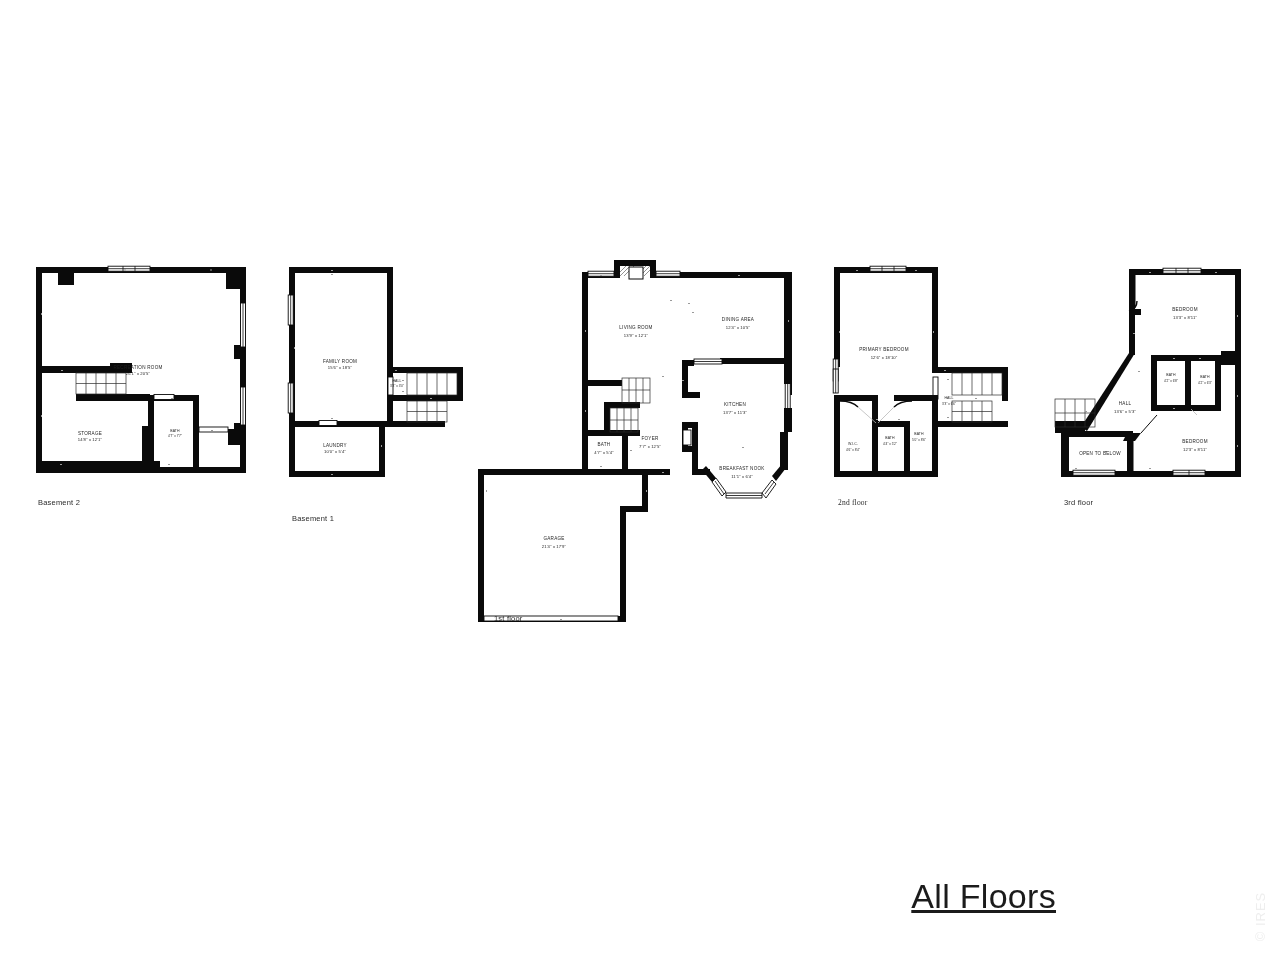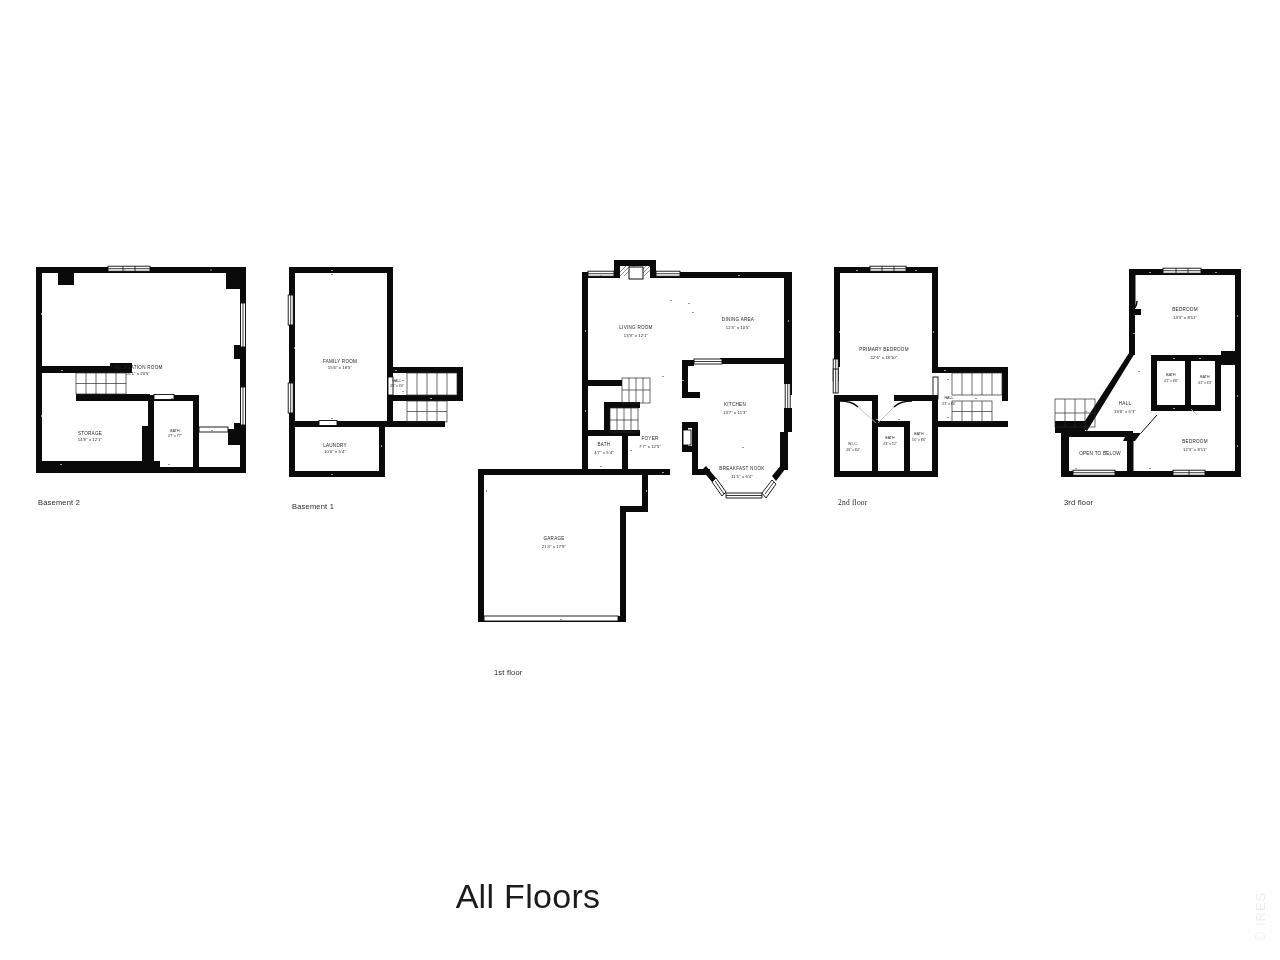--- a/index.html
+++ b/index.html
@@ -61,36 +61,37 @@
 
   .floor-caption {
     position: absolute;
     font-family: "Liberation Sans", sans-serif;
     font-size: 7.5px;
     color: #2a2a2a;
     letter-spacing: 0.2px;
     white-space: nowrap;
   }
   #cap-b2 { left: 38px;   top: 498px; }
-  #cap-b1 { left: 292px;  top: 502px; }
-  #cap-f1 { left: 494px;  top: 668px; }
+  #cap-b1 { left: 292px;  top: 514px; }
+  #cap-f1 { left: 494px;  top: 614px; }
   #cap-f2 { left: 838px;  top: 498px; font-family: Liberation Serif, serif; }
   #cap-f3 { left: 1064px; top: 498px; text-align: center; }
 
   #sheet-title {
     position: absolute;
     left: 0;
     top: 877px;
     width: 1056px;
-    text-align: center;
+    text-align: right;
     font-family: "Liberation Sans", sans-serif;
     font-size: 34px;
     font-weight: 400;
     color: #1b1b1b;
     letter-spacing: 0.3px;
+    text-decoration: underline;
   }
   #watermark {
     position: absolute;
     right: 6px;
     top: 878px;
     width: 26px;
     height: 76px;
     color: #eeeeee;
     font-size: 13px;
     letter-spacing: 1px;

